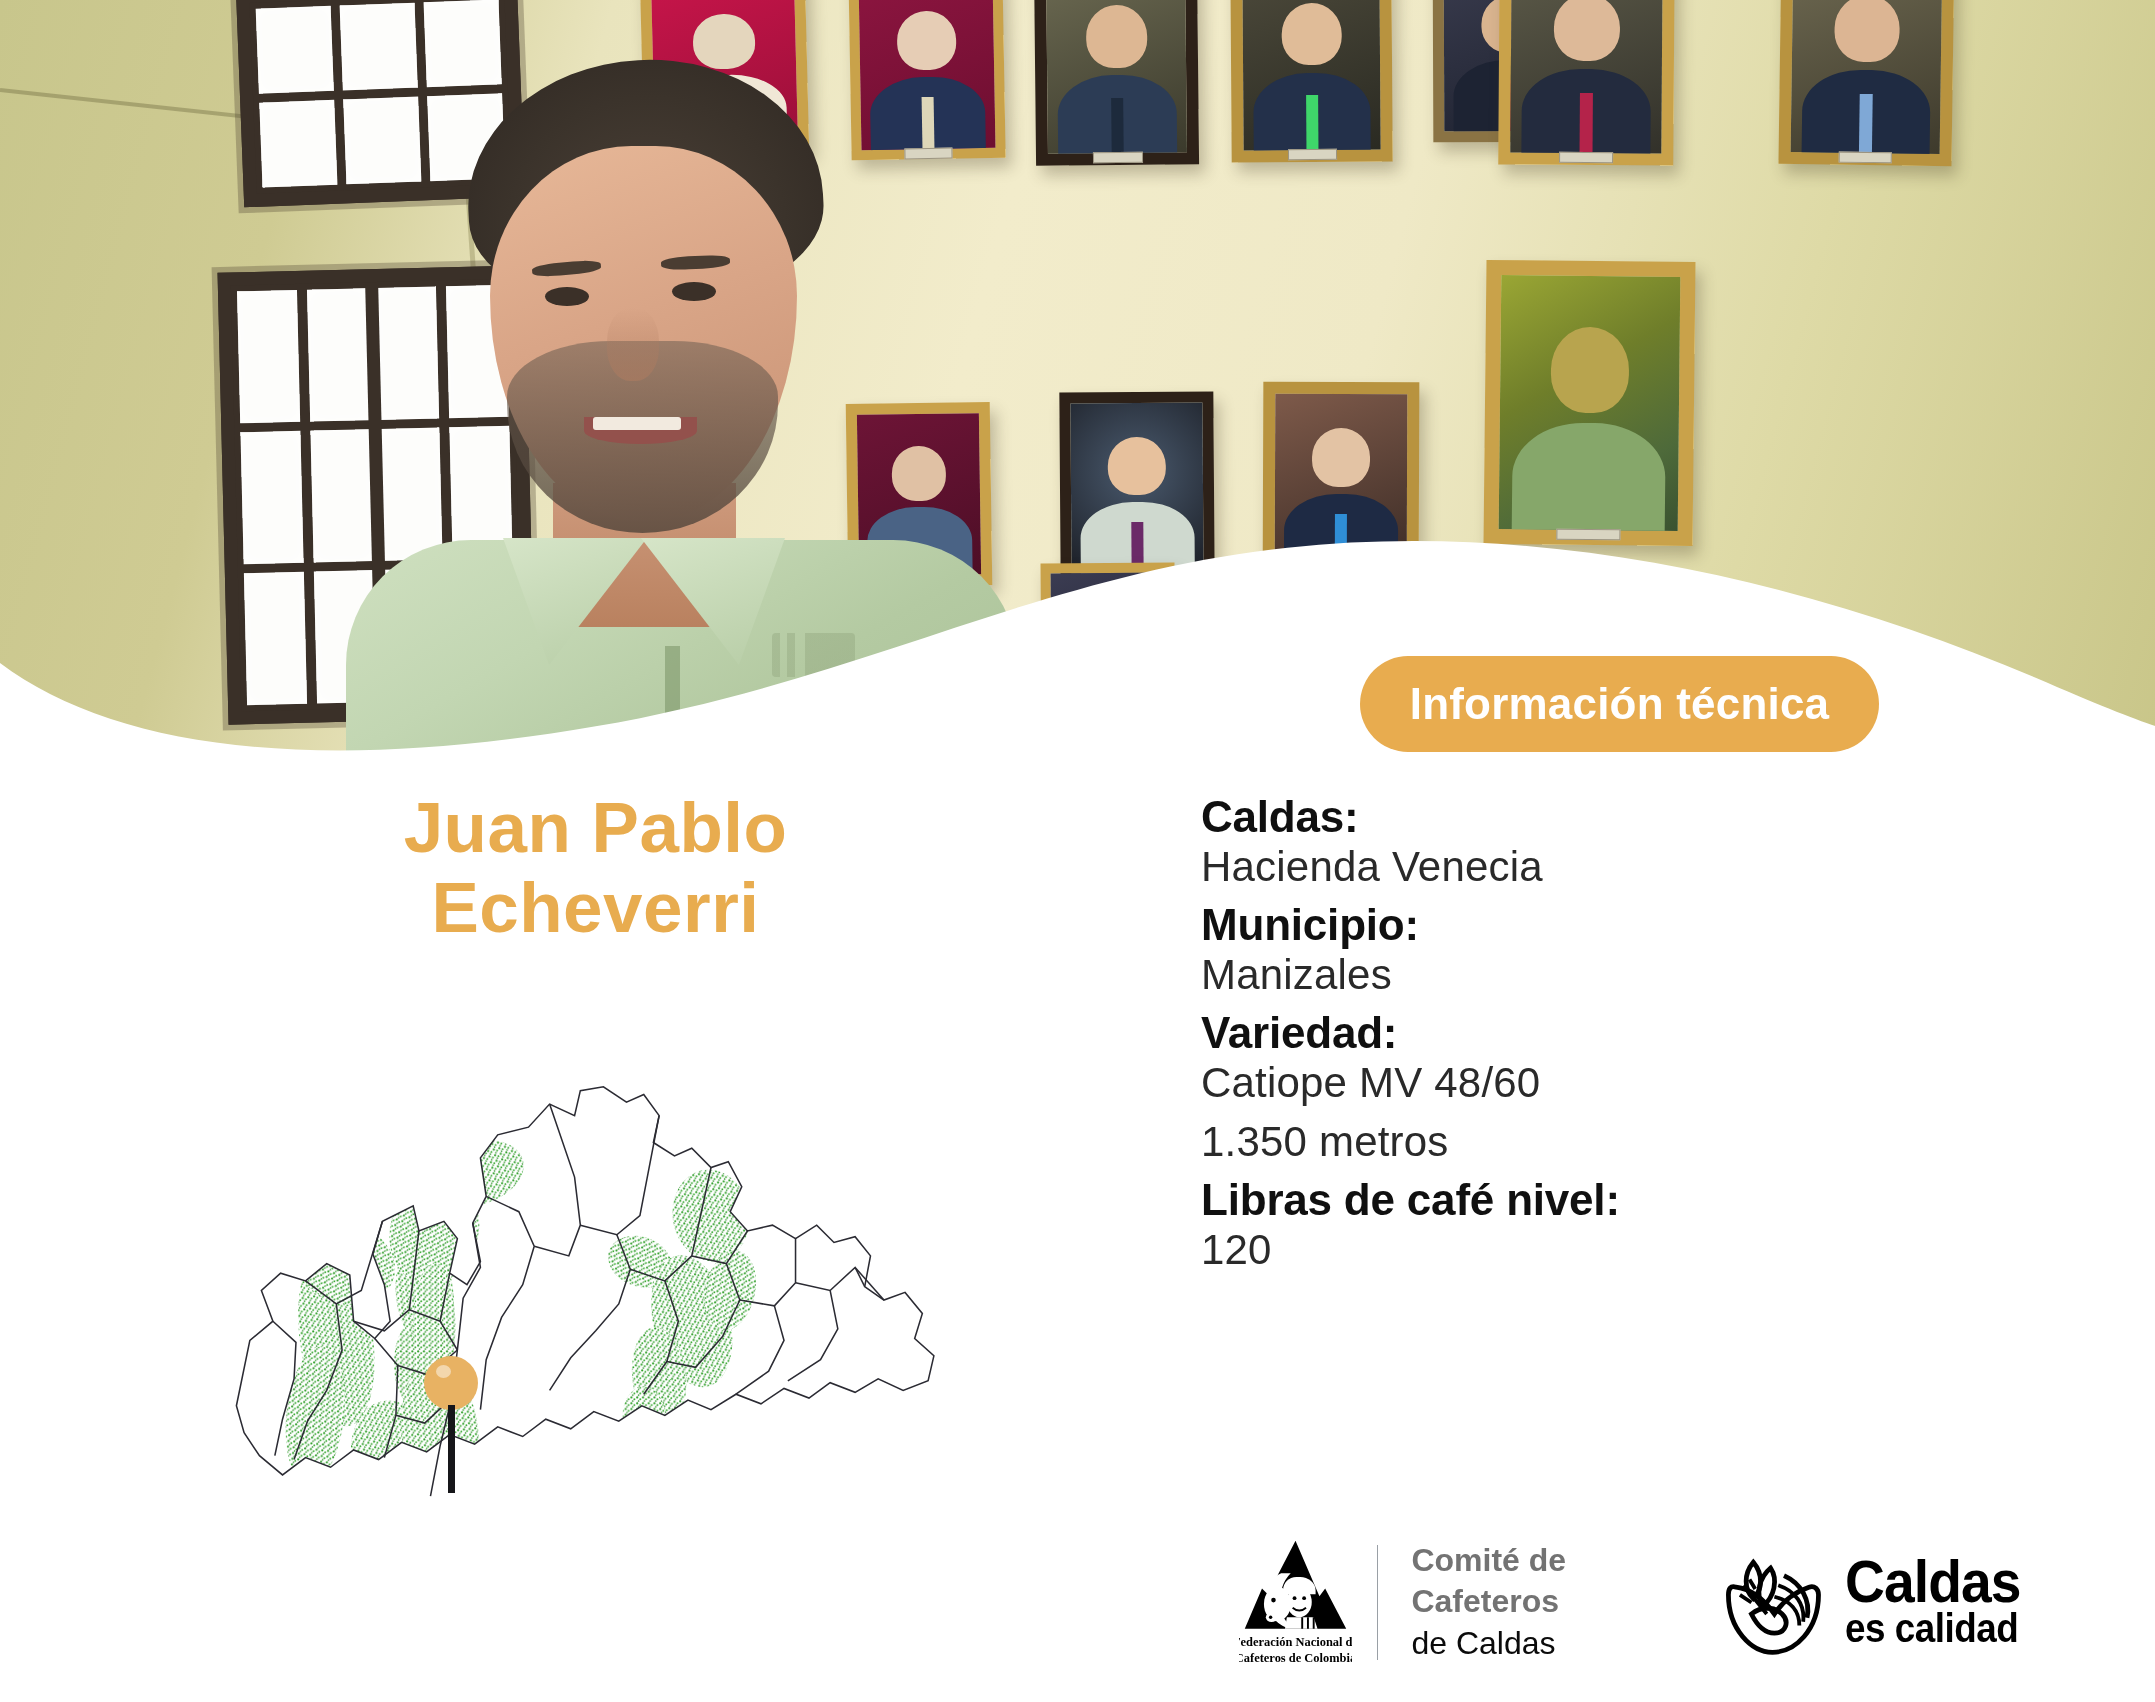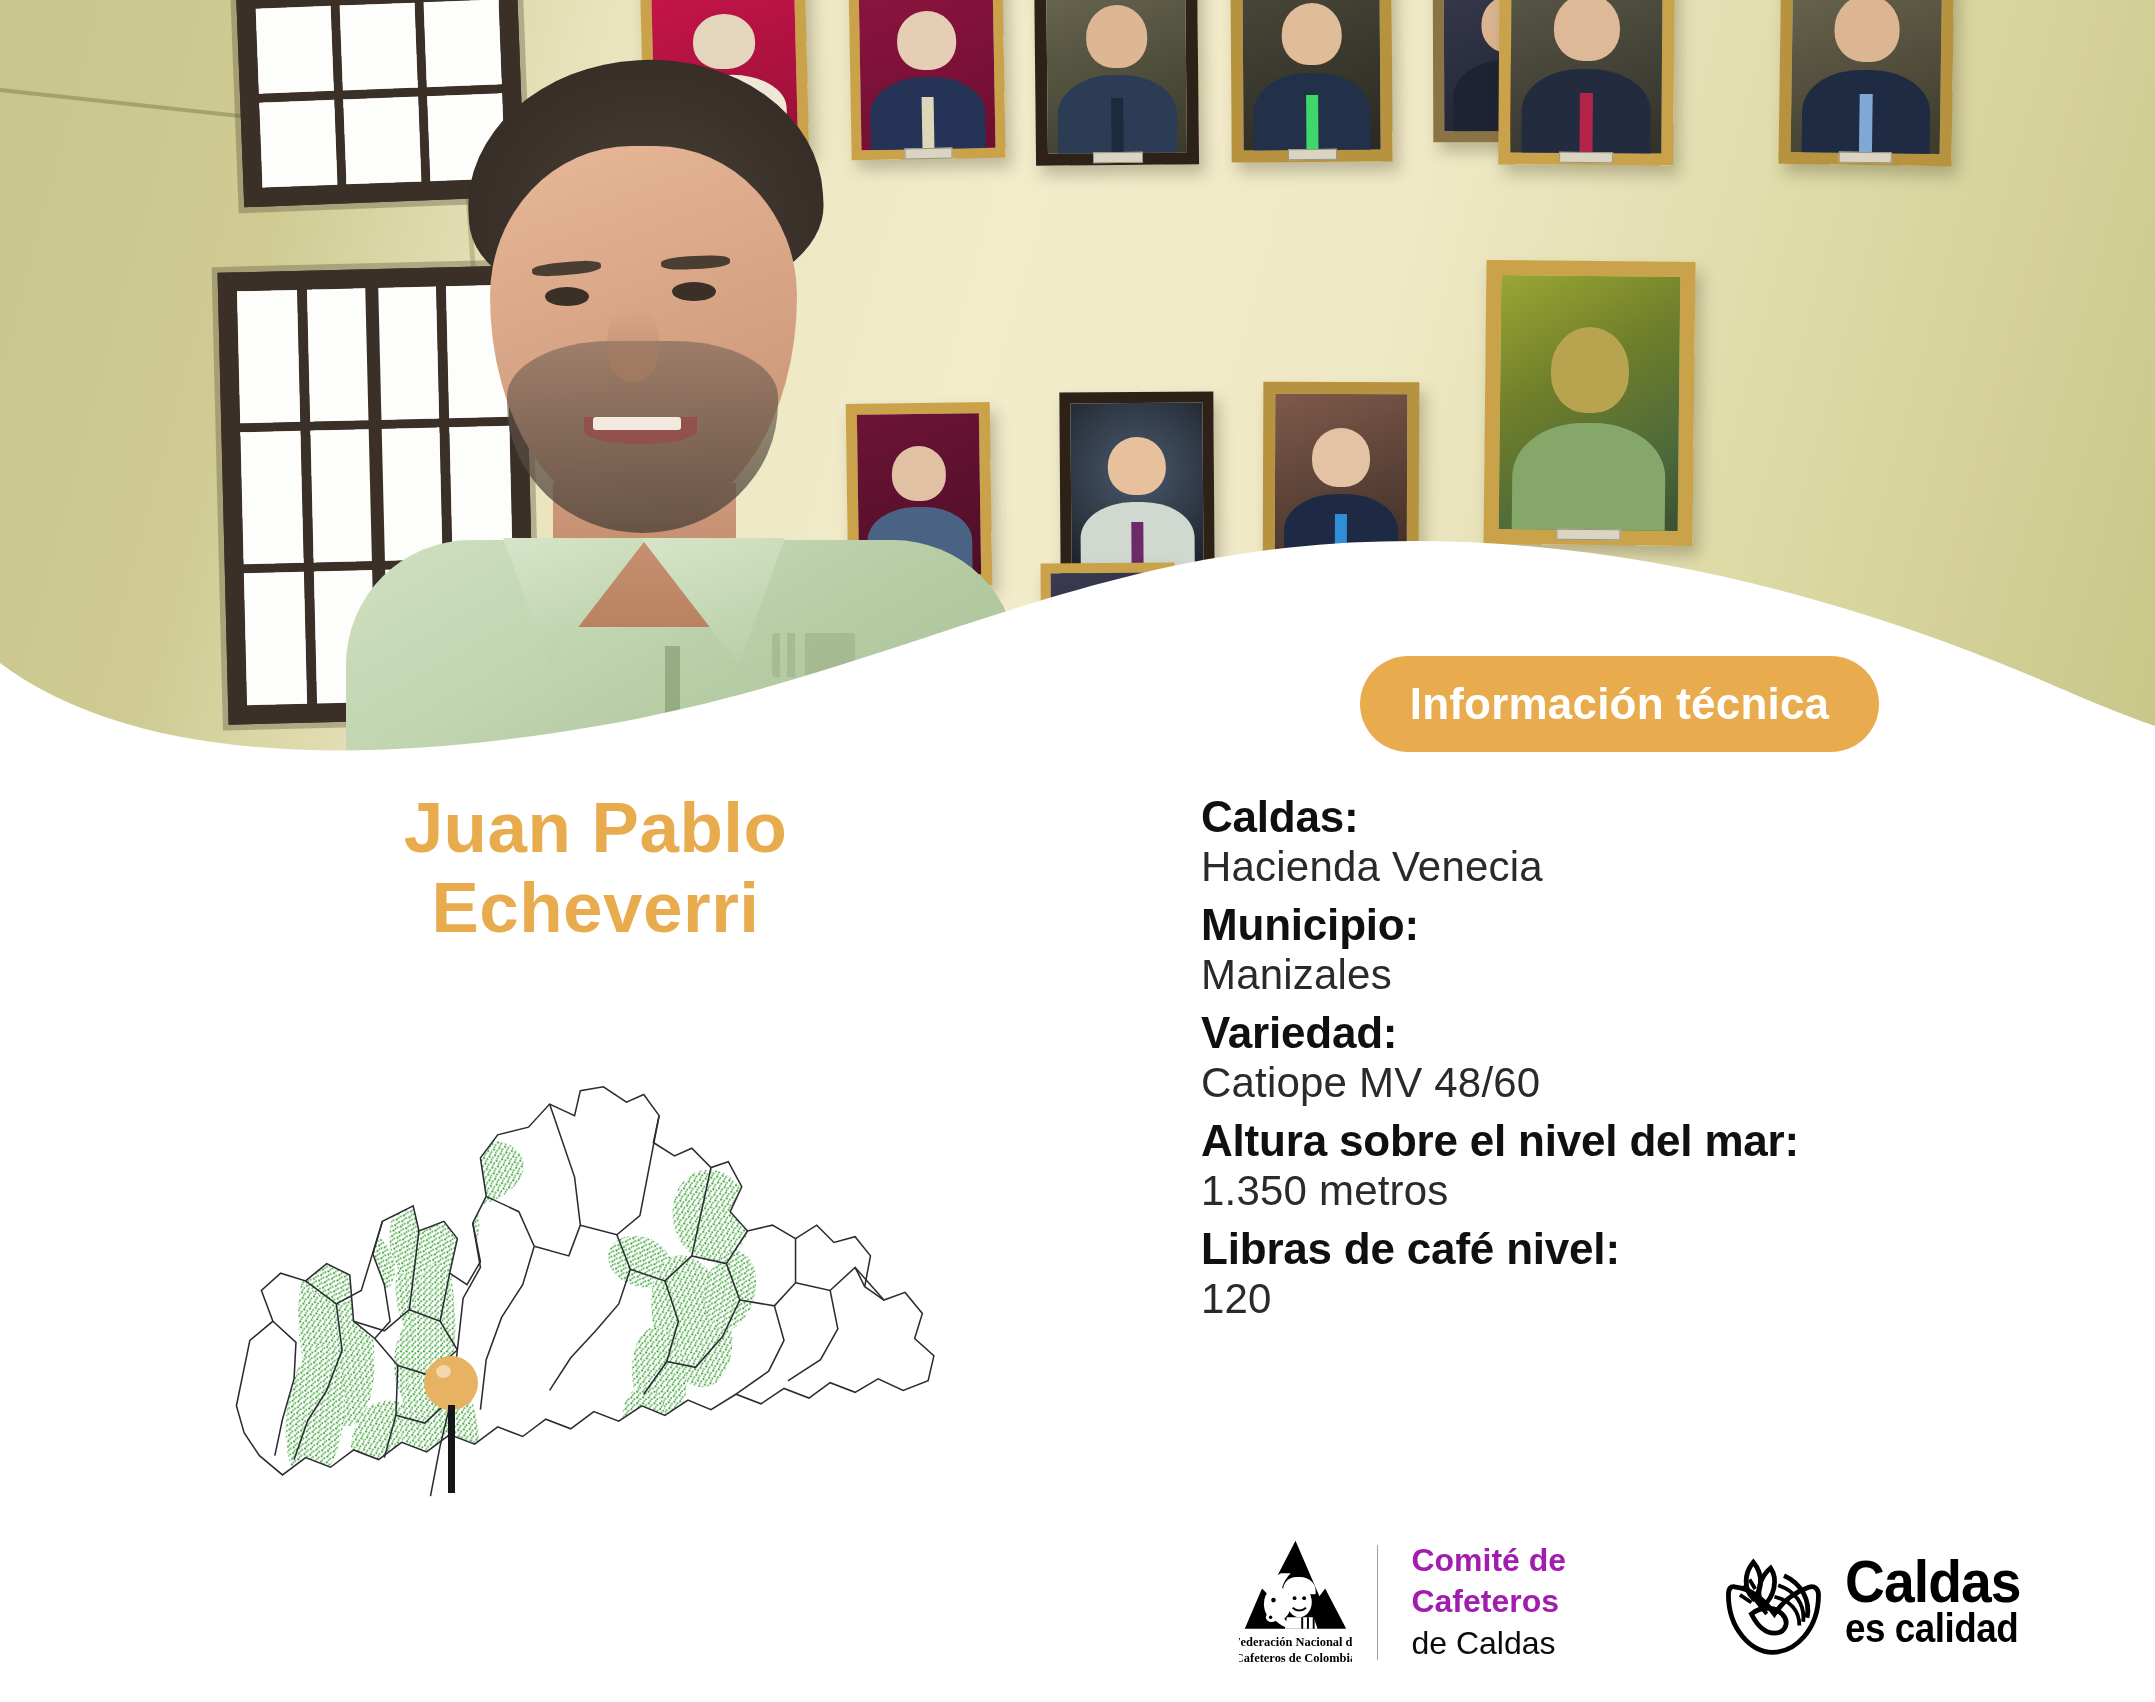--- a/index.html
+++ b/index.html
@@ -288,21 +288,21 @@
     display: flex; align-items: center;
   }
   .fnc-logo { width: 113px; height: 134px; position: relative; }
   .fnc-logo svg { display: block; }
   .divider {
     width: 1.9px; height: 115px;
     background: #9aa0a6;
     margin: 0 33px 0 25px;
   }
   .comite { display: flex; flex-direction: column; justify-content: center; }
-  .comite-l1 { font-size: 32px; font-weight: 700; color: #a21caf; line-height: 1.3; }
+  .comite-l1 { font-size: 32px; font-weight: 700; color: #737373; line-height: 1.3; }
   .comite-l2 { font-size: 32px; font-weight: 400; color: #0b0b0b; line-height: 1.3; }
   .caldas { display: flex; align-items: center; margin-left: 67px; }
   .caldas-mark { width: 115px; height: 115px; }
   .caldas-text { margin-left: 15.4px; }
   .caldas-t1 {
     font-size: 60px; font-weight: 700; color: #000; line-height: .88;
     letter-spacing: -1px; transform: scaleX(.92); transform-origin: left center;
   }
   .caldas-t2 {
     font-size: 40px; font-weight: 700; color: #000; line-height: 1.0;
@@ -583,21 +583,20 @@
     </div>
     <div>
       <div class="info-label">Municipio:</div>
       <div class="info-value">Manizales</div>
     </div>
     <div>
       <div class="info-label">Variedad:</div>
       <div class="info-value">Catiope MV 48/60</div>
     </div>
     <div>
-      <div class="info-label">Altura sobre el nivel del mar:</div>
       <div class="info-value">1.350 metros</div>
     </div>
     <div>
       <div class="info-label">Libras de café nivel:</div>
       <div class="info-value">120</div>
     </div>
   </div>
 
   <div class="logos">
 

